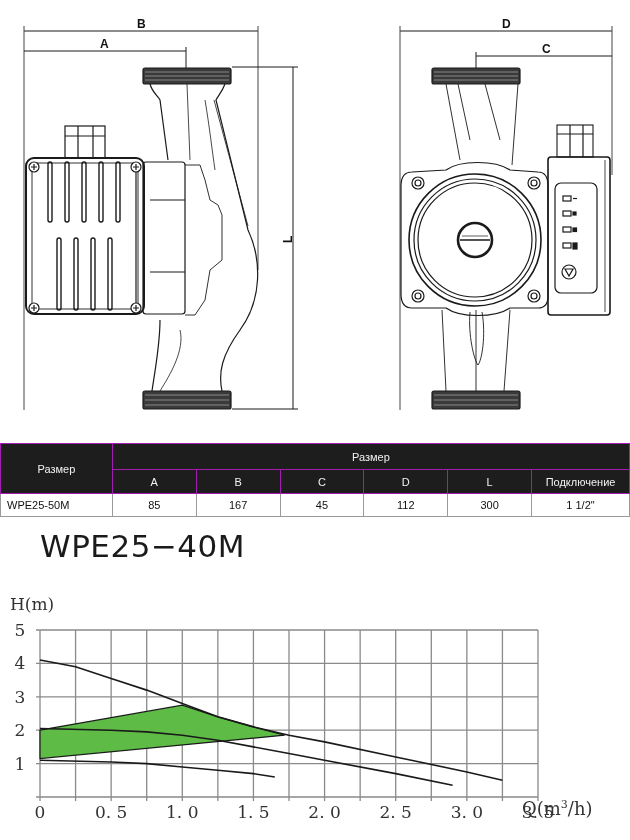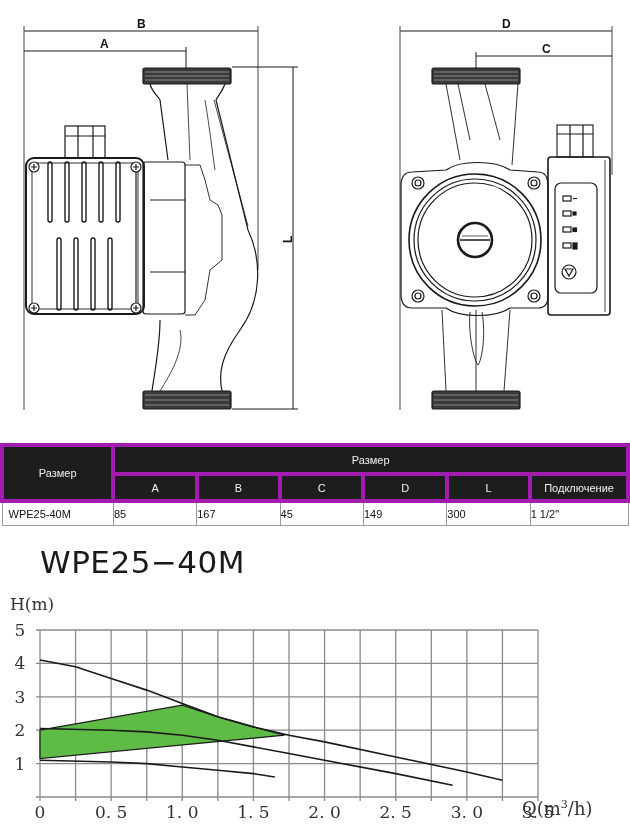--- a/index.html
+++ b/index.html
@@ -3,26 +3,26 @@
 <meta charset="utf-8">
 <style>
   html, body { margin:0; padding:0; background:#ffffff; }
   body { width:630px; height:840px; position:relative; overflow:hidden; font-family:"Liberation Sans", sans-serif; color:#111; }
   .abs { position:absolute; }
   svg { display:block; }
   
   .dimlabel { font-family:"Liberation Sans Narrow","Liberation Sans", sans-serif; font-weight:bold; font-size:12px; fill:#111; }
   
   .spec-table { position:absolute; left:0; top:443px; width:630px; border-collapse:collapse; font-family:"Liberation Sans", sans-serif; font-size:11px; }
-  .spec-table th { background:#1d1d1d; color:#f2f2f2; font-weight:normal; border:4px solid #a21caf; text-align:center; padding:0; }
-  .spec-table td { background:#fff; color:#111; border:1px solid #9a9a9a; text-align:left; padding:0; height:22px; }
+  .spec-table th { background:#1d1d1d; color:#f2f2f2; font-weight:normal; border:1px solid #a21caf; text-align:center; padding:0; }
+  .spec-table td { background:#fff; color:#111; border:1px solid #9a9a9a; text-align:center; padding:0; height:22px; }
   .spec-table .h1 { height:25px; }
   .spec-table .h2 { height:23px; }
   .spec-table td.model-cell { text-align:left; padding-left:6px; }
-  .model-title { position:absolute; left:40px; top:544px; font-family:"DejaVu Sans", sans-serif; font-size:31px; letter-spacing:0.5px; color:#1a1a1a; }
+  .model-title { position:absolute; left:40px; top:528px; font-family:"DejaVu Sans", sans-serif; font-size:31px; letter-spacing:0.5px; color:#1a1a1a; }
   .chart-text { font-family:"DejaVu Serif","Liberation Serif", serif; fill:#333; }
 </style>
 </head>
 <body>
 
 <svg class="abs" style="left:0;top:0" width="320" height="430" viewBox="0 0 320 430">
   <g fill="none" stroke="#1a1a1a" stroke-width="1">
 
     <line x1="24" y1="31" x2="258" y2="31"></line>
     <line x1="24" y1="26" x2="24" y2="410" stroke="#444"></line>
@@ -174,25 +174,25 @@
   </tr>
   <tr>
     <th class="h2">A</th>
     <th class="h2">B</th>
     <th class="h2">C</th>
     <th class="h2">D</th>
     <th class="h2">L</th>
     <th class="h2">Подключение</th>
   </tr>
   <tr>
-    <td class="model-cell">WPE25-40M</td>
+    <td class="model-cell">WPE25-50M</td>
     <td>85</td>
     <td>167</td>
     <td>45</td>
-    <td>149</td>
+    <td>112</td>
     <td>300</td>
     <td>1 1/2"</td>
   </tr>
 </tbody>
   </table>
 
 <div class="model-title">WPE25−40M</div>
 
 <svg class="abs" id="perf-chart" style="left:0;top:590px" width="630" height="250" viewBox="0 590 630 250">
   <text class="chart-text" x="10" y="610" font-size="17">H(m)</text>

